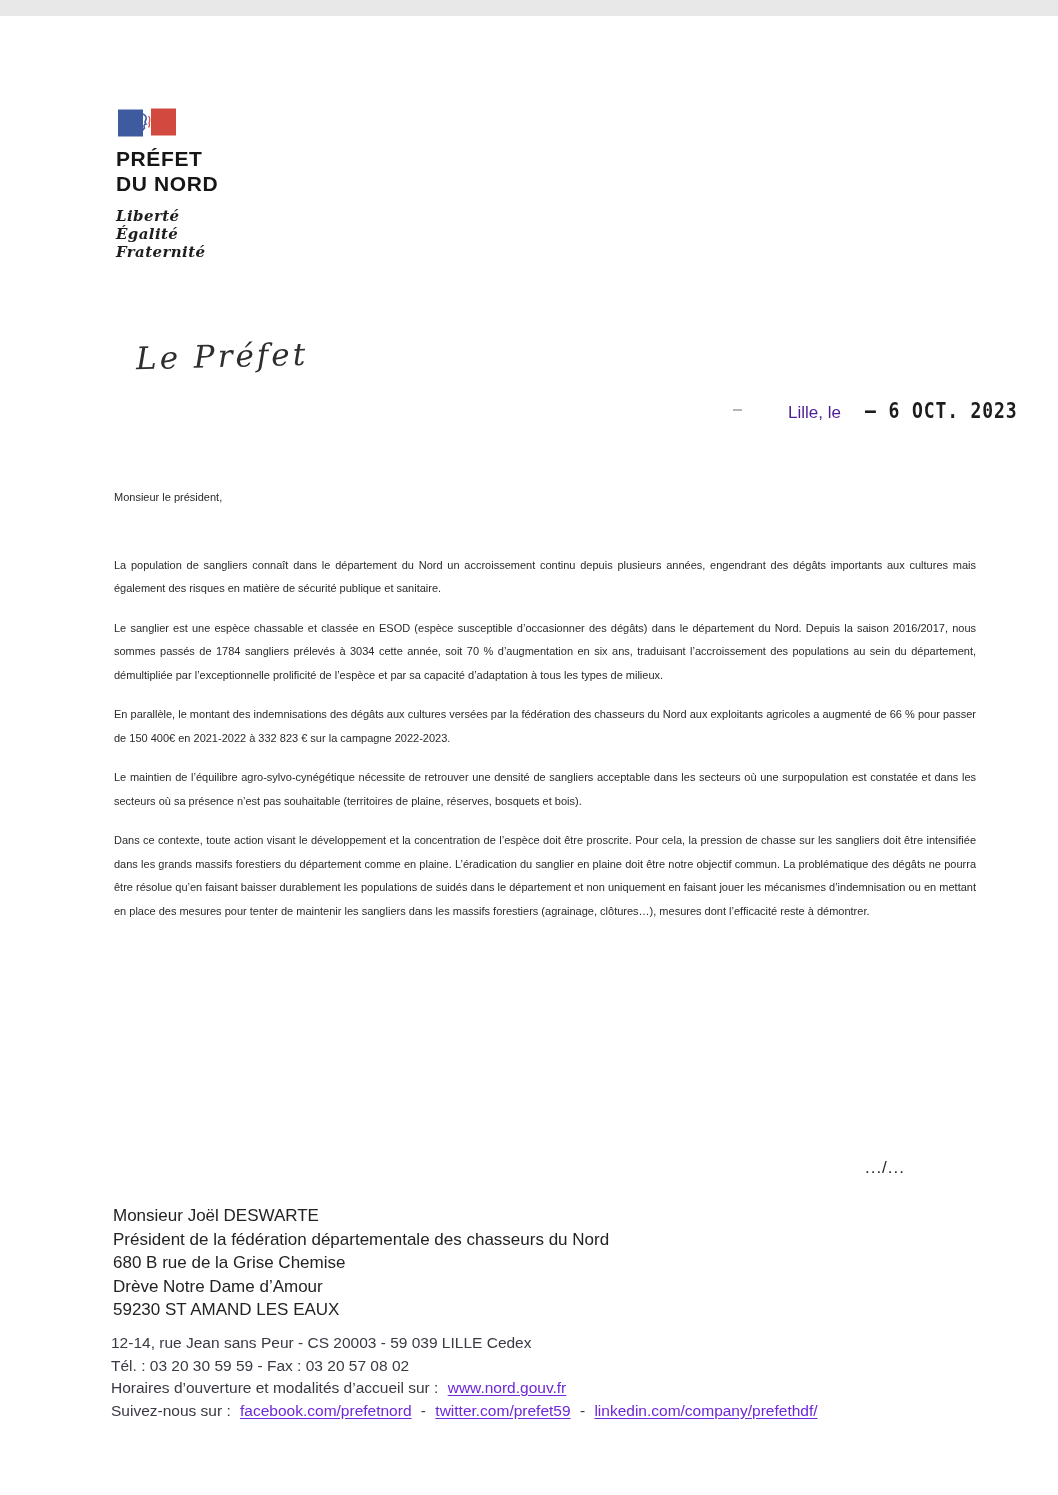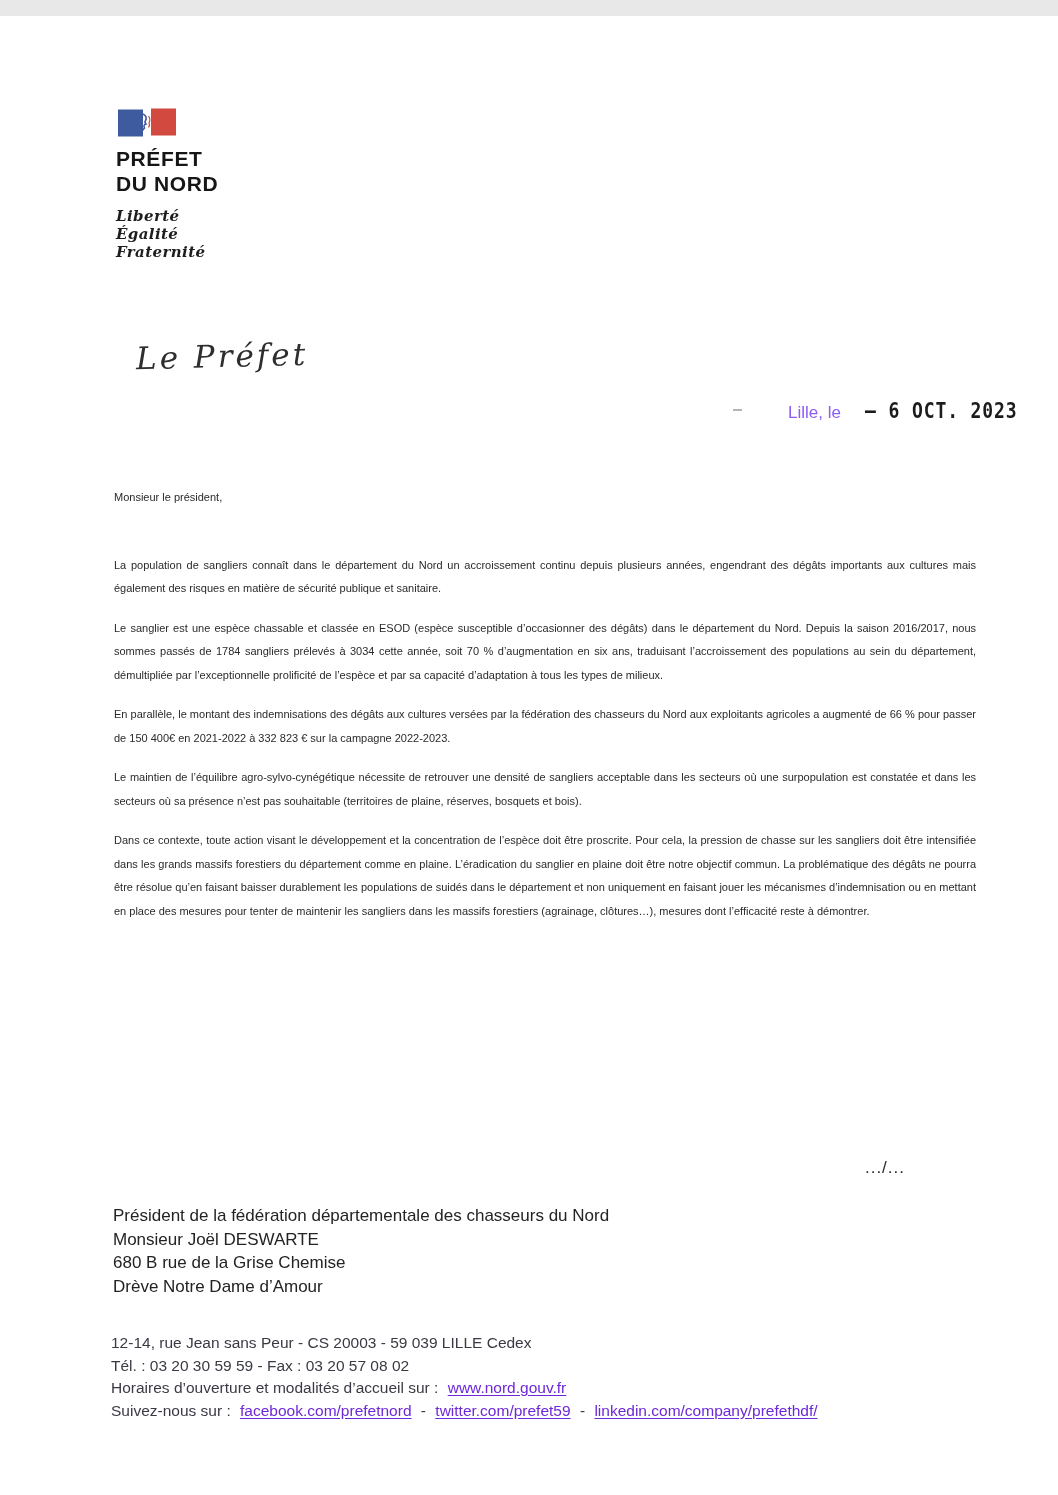--- a/index.html
+++ b/index.html
@@ -49,21 +49,21 @@
   }
 
   
   .dateline {
     position: absolute;
     left: 788px;
     top: 383px;
     display: flex;
     align-items: baseline;
   }
-  .place { font-size: 17px; color: #8b5cf6; }
+  .place { font-size: 17px; color: #4c1d95; }
   .date-stamp {
     display: inline-block;
     margin-left: 24px;
     font-family: "DejaVu Sans Mono", monospace;
     font-weight: bold;
     font-size: 21px;
     letter-spacing: 1px;
     color: #1c1c1c;
     transform: scaleX(0.86);
     transform-origin: left center;
@@ -167,24 +167,25 @@
     <p>La population de sangliers connaît dans le département du Nord un accroissement continu depuis plusieurs années, engendrant des dégâts importants aux cultures mais également des risques en matière de sécurité publique et sanitaire.</p>
     <p>Le sanglier est une espèce chassable et classée en ESOD (espèce susceptible d’occasionner des dégâts) dans le département du Nord. Depuis la saison 2016/2017, nous sommes passés de 1784 sangliers prélevés à 3034 cette année, soit 70 % d’augmentation en six ans, traduisant l’accroissement des populations au sein du département, démultipliée par l’exceptionnelle prolificité de l’espèce et par sa capacité d’adaptation à tous les types de milieux.</p>
     <p>En parallèle, le montant des indemnisations des dégâts aux cultures versées par la fédération des chasseurs du Nord aux exploitants agricoles a augmenté de 66 % pour passer de 150 400€ en 2021-2022 à 332 823 € sur la campagne 2022-2023.</p>
     <p>Le maintien de l’équilibre agro-sylvo-cynégétique nécessite de retrouver une densité de sangliers acceptable dans les secteurs où une surpopulation est constatée et dans les secteurs où sa présence n’est pas souhaitable (territoires de plaine, réserves, bosquets et bois).</p>
     <p>Dans ce contexte, toute action visant le développement et la concentration de l’espèce doit être proscrite. Pour cela, la pression de chasse sur les sangliers doit être intensifiée dans les grands massifs forestiers du département comme en plaine. L’éradication du sanglier en plaine doit être notre objectif commun. La problématique des dégâts ne pourra être résolue qu’en faisant baisser durablement les populations de suidés dans le département et non uniquement en faisant jouer les mécanismes d’indemnisation ou en mettant en place des mesures pour tenter de maintenir les sangliers dans les massifs forestiers (agrainage, clôtures…), mesures dont l’efficacité reste à démontrer.</p>
   </div>
 
   <div class="continuation">.../...</div>
 
   <div class="addressee">
+    <div>Monsieur Joël DESWARTE</div>
     <div>Président de la fédération départementale des chasseurs du Nord</div>
-    <div>Monsieur Joël DESWARTE</div>
     <div>680 B rue de la Grise Chemise</div>
     <div>Drève Notre Dame d’Amour</div>
+    <div>59230 ST AMAND LES EAUX</div>
   </div>
 
   <div class="page-footer">
     <div>12-14, rue Jean sans Peur - CS 20003 - 59 039 LILLE Cedex</div>
     <div>Tél. : 03 20 30 59 59 - Fax : 03 20 57 08 02</div>
     <div>
       <span class="label">Horaires d’ouverture et modalités d’accueil sur :</span>
       <a href="#">www.nord.gouv.fr</a>
     </div>
     <div>

